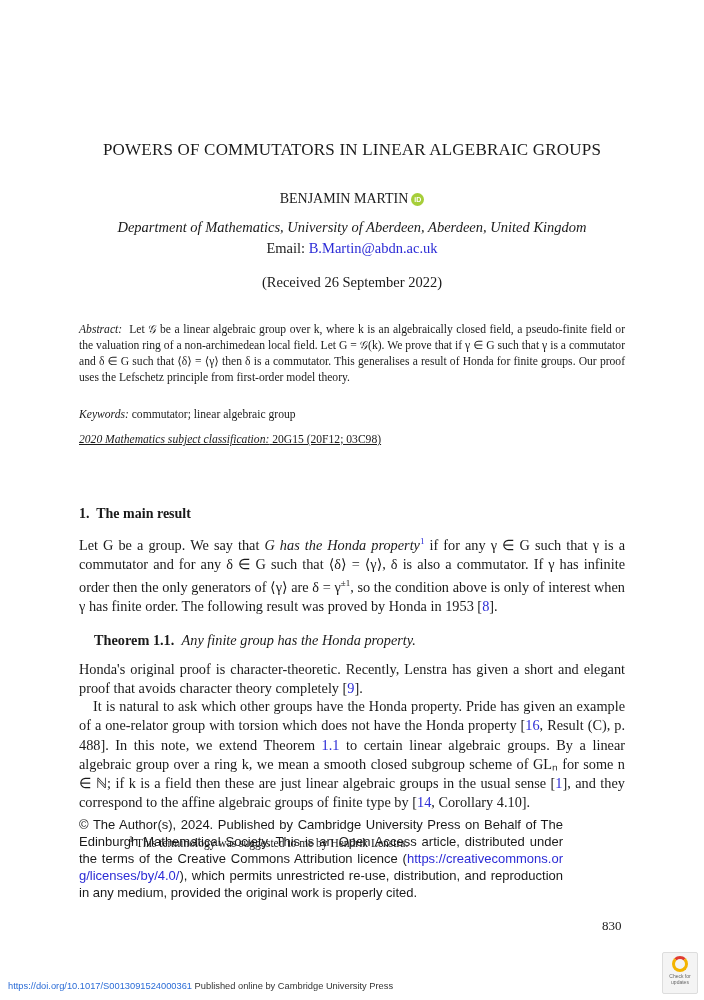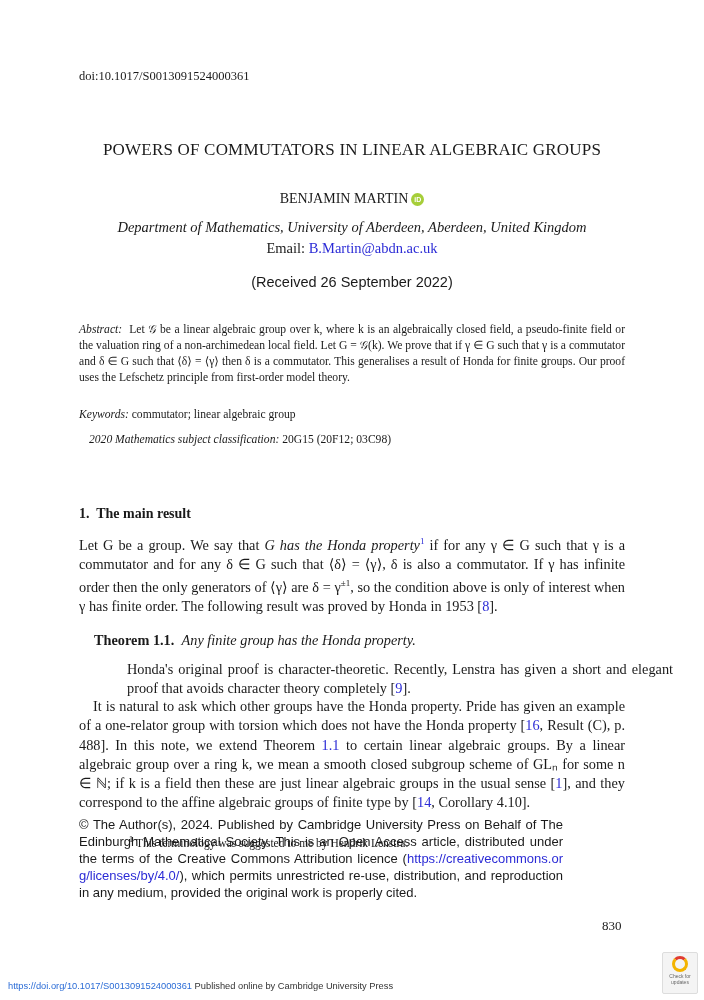--- a/index.html
+++ b/index.html
@@ -7,47 +7,46 @@
          font-family:"DejaVu Serif","Liberation Serif",serif; color:#1a1a1a; }
   .abs { position:absolute; }
   .journal { left:79px; top:68px; font-size:12.5px; line-height:17px; font-family:"Liberation Serif", serif; }
   .journal i { font-style:italic; }
   .title { left:0; width:704px; top:132px; text-align:center; font-size:17px; font-family:"Liberation Serif", serif; letter-spacing:0.2px;margin-top:8px; }
   .author { left:0; width:704px; top:191px; text-align:center; font-size:14px; font-family:"Liberation Serif", serif; }
   .orcid { display:inline-block; width:13px; height:13px; border-radius:50%; background:#a6ce39; color:#fff; font-size:7px; line-height:13px; text-align:center; vertical-align:middle; margin-left:3px; font-family:"Liberation Sans", sans-serif; font-weight:bold; }
   .affil { left:0; width:704px; top:219px; text-align:center; font-size:14.5px; font-style:italic; font-family:"Liberation Serif", serif; }
   .email { left:0; width:704px; top:240px; text-align:center; font-size:14.5px; font-family:"Liberation Serif", serif; }
   .link { color:#2b2bd6; }
-  .received { left:0; width:704px; top:274px; text-align:center; font-size:14.5px; font-family:Liberation Sans, sans-serif; }
+  .received { left:0; width:704px; top:274px; text-align:center; font-size:14.5px; font-family:Liberation Serif, serif; }
   .small { font-family:"Liberation Serif", serif; font-size:11.6px; line-height:16px; }
   .abstract { left:79px; width:546px; top:322px; text-align:justify; }
   .keywords { left:79px; top:407px;text-align:right; }
-  .msc { left:89px; top:432px; }
+  .msc { left:79px; top:432px;text-decoration:underline; }
   .section { left:79px; top:506px; font-size:14px; font-weight:bold; font-family:"Liberation Serif", serif; }
   .body { left:79px; width:546px; font-family:"Liberation Serif", serif; font-size:14.3px; line-height:19.3px; text-align:justify; }
   .p1 { top:532px; }
   .thm { left:94px; top:632px; font-family:"Liberation Serif", serif; font-size:14.3px; }
-  .p2 { top:660px;margin-left:48px; }
+  .p2 { top:660px; }
   .p3 { top:697px; text-indent:14px; }
   .fn { left:79px; top:834px; font-size:11.5px; font-family:"Liberation Serif", serif;margin-left:44px; }
   .copy { left:79px; width:484px; top:816px; font-family:Liberation Sans, sans-serif; font-size:13px; line-height:17px; text-align:justify; }
   .pagenum { left:602px; top:918px; font-size:13px; font-family:"Liberation Serif", serif; }
   .footer { left:8px; top:981px; font-family:Liberation Sans, sans-serif; font-size:9.3px; color:#333; }
   .footer .link { color:#2b6cd6; }
   .badge { left:662px; top:952px; width:34px; height:40px; border:1px solid #ddd; background:#f4f4f4; border-radius:2px; text-align:center; }
   .badge .ring { width:16px; height:16px; border-radius:50%; border:3px solid #f4b400; margin:3px auto 0; position:relative; box-sizing:border-box; border-top-color:#e03c31; }
   .badge .txt { font-family:"Liberation Sans", sans-serif; font-size:5px; color:#666; line-height:6px; margin-top:1px; }
   i { font-style:italic; }
   sup { font-size:9px; }
 </style>
 </head>
 <body>
 
 <div class="abs journal">
-  <div>doi:10.1017/S0013091524000361</div>
 </div>
 
 <div class="abs title">POWERS OF COMMUTATORS IN LINEAR ALGEBRAIC GROUPS</div>
 
 <div class="abs author">
   <span>BENJAMIN MARTIN</span><span class="orcid">iD</span>
 </div>
 
 <div class="abs affil">Department of Mathematics, University of Aberdeen, Aberdeen, United Kingdom</div>
 <div class="abs email">

